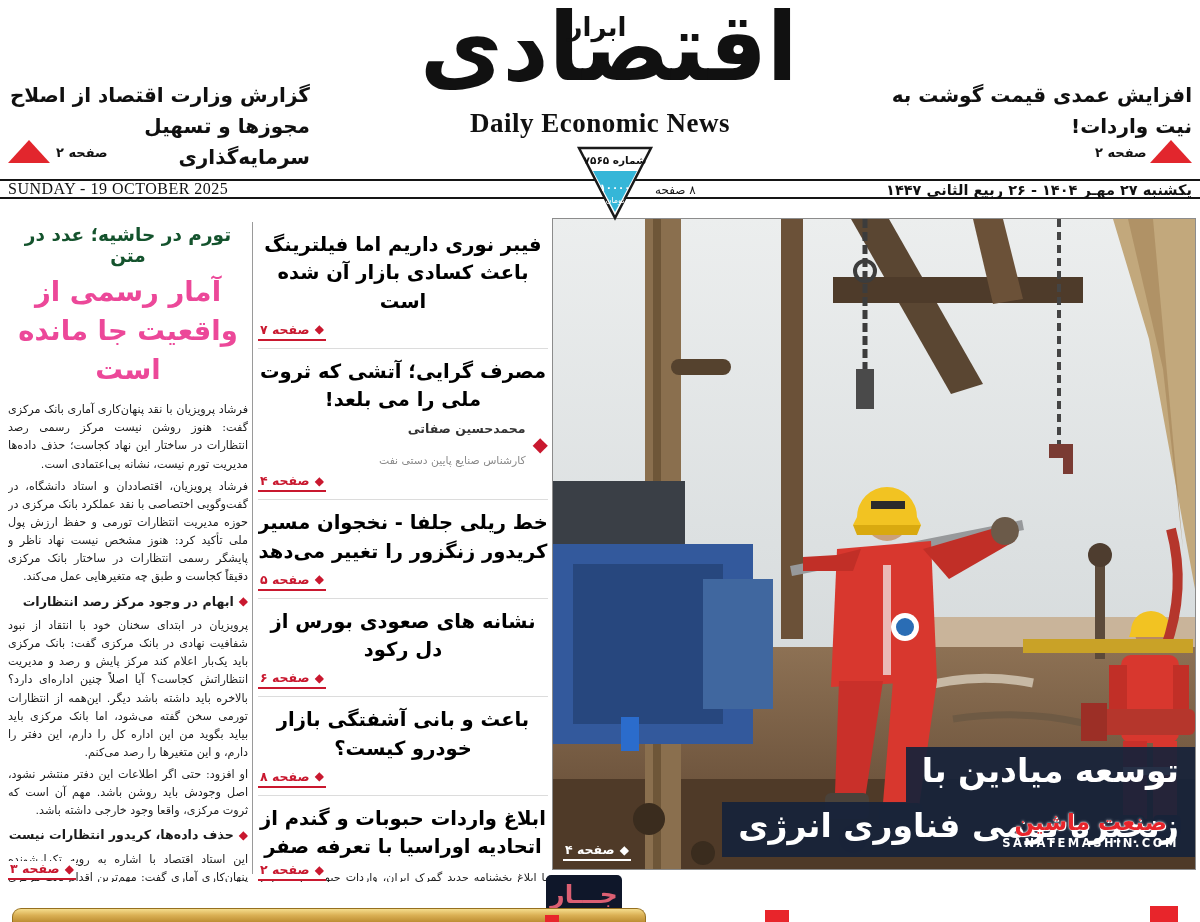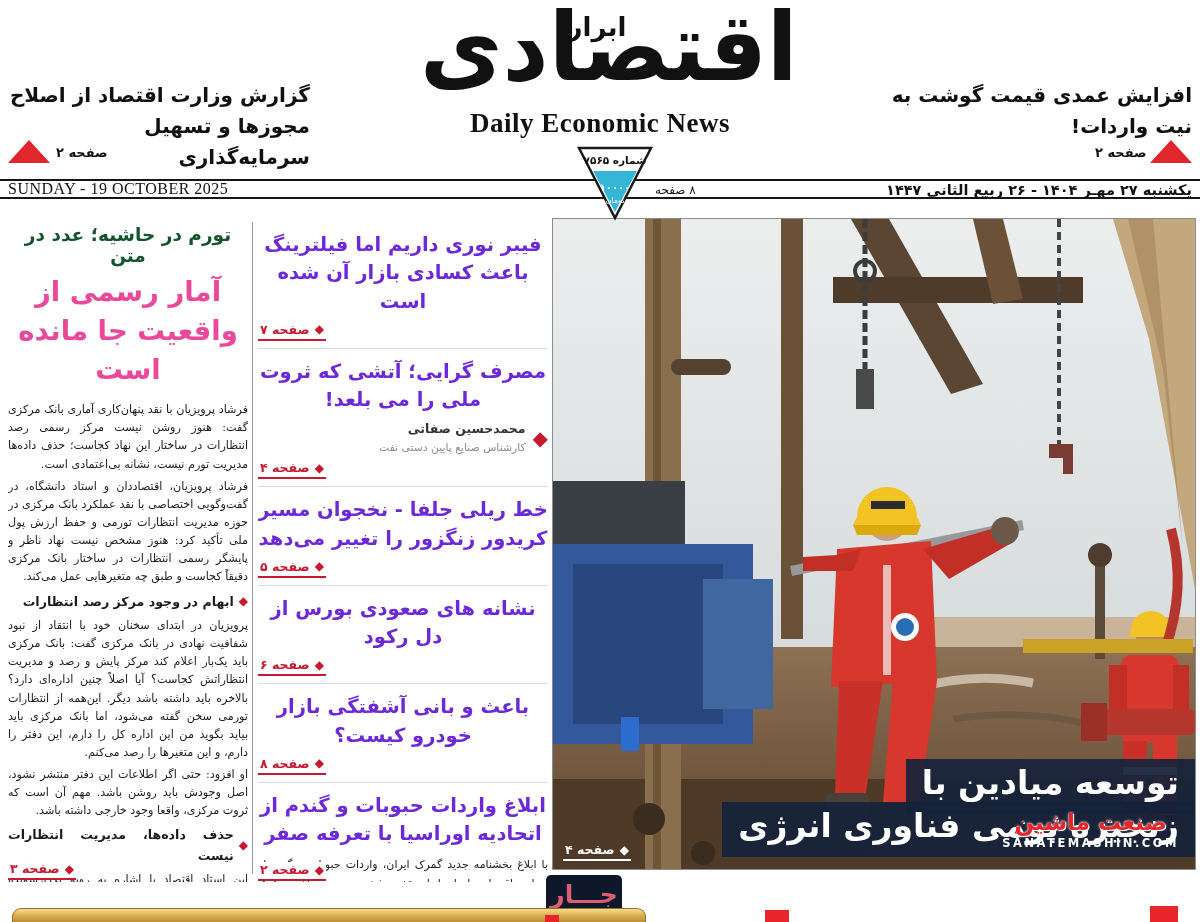--- a/index.html
+++ b/index.html
@@ -39,37 +39,37 @@
   .page-ref{color:#c9182f;font-weight:bold;font-size:12.5px;border-bottom:2px solid #c9182f;
             display:flex;align-items:center;gap:5px;width:max-content;direction:rtl;padding:0 2px 2px;}
   .page-ref.white{color:#fff;border-color:#fff;}
   .page-ref.white .dm{color:#fff;}
   .col-bottom-ref{position:absolute;bottom:2px;left:0;background:#fff;}
 
   
   .mid-col{left:258px;top:222px;width:290px;height:660px;direction:rtl;overflow:hidden;}
   .index-item{padding:9px 0 7px;border-bottom:1px solid #dcdcdc;}
   .index-item:last-child{border-bottom:none;}
-  .idx-title{font-size:19.5px;font-weight:bold;line-height:1.45;text-align:center;color:#6d28d9;}
+  .idx-title{font-size:19.5px;font-weight:bold;line-height:1.45;text-align:center;color:#000000;}
   .idx-page{margin:6px auto 0 0;margin-right:auto;margin-left:0;}
   .author{display:flex;gap:7px;align-items:center;margin-top:7px;justify-content:flex-start;}
   .author .dm{font-size:20px;}
   .author-name{font-size:12.5px;font-weight:bold;color:#333;}
-  .author-role{font-size:10.8px;color:#8a8a8a;margin-top:5px;}
+  .author-role{font-size:10.8px;color:#8a8a8a;margin-top:18px;}
   .index-body{font-size:11px;line-height:1.66;text-align:justify;margin-top:8px;color:#1c1c1c;
               max-height:205px;overflow:hidden;}
 
   .vdiv{left:252px;top:222px;width:1px;height:652px;background:#9a9a9a;}
 
   
   .photo-frame{left:552px;top:218px;width:644px;height:652px;border:1px solid #8c8c8c;
                background:#cfd3d4;box-sizing:border-box;}
   .ov-bar{position:absolute;background:rgba(23,34,58,0.93);color:#fff;font-weight:900;font-size:33px;
           padding:2px 16px 8px;direction:rtl;width:max-content;line-height:1.35;}
-  .ov1{right:0;top:528px;margin-top:12px;}
+  .ov1{right:0;top:528px;}
   .ov2{right:0;top:583px;}
   .wm{position:absolute;right:16px;top:590px;text-align:center;z-index:6;}
   .wm-fa{color:#e8252b;font-size:23px;font-weight:900;direction:rtl;
          text-shadow:0 0 3px #fff,0 0 1px #fff,1px 1px 0 #fff;}
   .wm-en{color:#fff;font-size:11.5px;font-weight:bold;letter-spacing:2.5px;margin-top:1px;}
   .photo-ref{position:absolute;left:10px;bottom:8px;}
 
   
   .jar{left:546px;top:875px;width:76px;height:42px;background:#0f172a;border-radius:5px;
        color:#db5f72;font-size:25px;font-weight:900;text-align:center;line-height:40px;direction:rtl;}
@@ -127,21 +127,21 @@
         <p>فرشاد پرویزیان با نقد پنهان‌کاری آماری بانک مرکزی گفت: هنوز روشن نیست مرکز رسمی رصد انتظارات در ساختار این نهاد کجاست؛ حذف داده‌ها مدیریت تورم نیست، نشانه بی‌اعتمادی است.</p>
         <p>فرشاد پرویزیان، اقتصاددان و استاد دانشگاه، در گفت‌وگویی اختصاصی با نقد عملکرد بانک مرکزی در حوزه مدیریت انتظارات تورمی و حفظ ارزش پول ملی تأکید کرد: هنوز مشخص نیست نهاد ناظر و پایشگر رسمی انتظارات در ساختار بانک مرکزی دقیقاً کجاست و طبق چه متغیرهایی عمل می‌کند.</p>
         <div class="subhead">
           <span class="dm">◆</span>
           <span>ابهام در وجود مرکز رصد انتظارات</span>
         </div>
         <p>پرویزیان در ابتدای سخنان خود با انتقاد از نبود شفافیت نهادی در بانک مرکزی گفت: بانک مرکزی باید یک‌بار اعلام کند مرکز پایش و رصد و مدیریت انتظاراتش کجاست؟ آیا اصلاً چنین اداره‌ای دارد؟ بالاخره باید داشته باشد دیگر. این‌همه از انتظارات تورمی سخن گفته می‌شود، اما بانک مرکزی باید بیاید بگوید من این اداره کل را دارم، این دفتر را دارم، و این متغیرها را رصد می‌کنم.</p>
         <p>او افزود: حتی اگر اطلاعات این دفتر منتشر نشود، اصل وجودش باید روشن باشد. مهم آن است که ثروت مرکزی، واقعا وجود خارجی داشته باشد.</p>
         <div class="subhead">
           <span class="dm">◆</span>
-          <span>حذف داده‌ها، مدیریت انتظارات نیست</span>
+          <span>حذف داده‌ها، کریدور انتظارات نیست</span>
         </div>
         <p>این استاد اقتصاد با اشاره به رویه تکرارشونده پنهان‌کاری آماری گفت: مهم‌ترین اقدام بانک مرکزی ما در حوزه مدیریت انتظارات، آن‌هم نه به ابتکار خودش بلکه به دستور معاون اول رئیس‌جمهور، این بوده که سری‌های زمانی پولی را منتشر نکرده یا با تأخیر منتشر کرده است. استدلال این بوده که اگر منتشر نکند انتظارات تحریک نمی‌شود. او ادامه داد: اما اتفاقا برعکس است. وقتی اطلاعات منتشر نشود، فعال اقتصادی می‌گوید اوضاع از این هم بدتر است که منتشر نمی‌کنند. بنابراین، پنهان‌کاری به بی‌اعتمادی دامن می‌زند، نه به مدیریت انتظارات.</p>
       </div>
     <div class="page-ref col-bottom-ref">
       <span class="dm">◆</span>
       <span>صفحه ۳</span>
     </div>
   </div>
 
   <div class="abs vdiv"></div>

